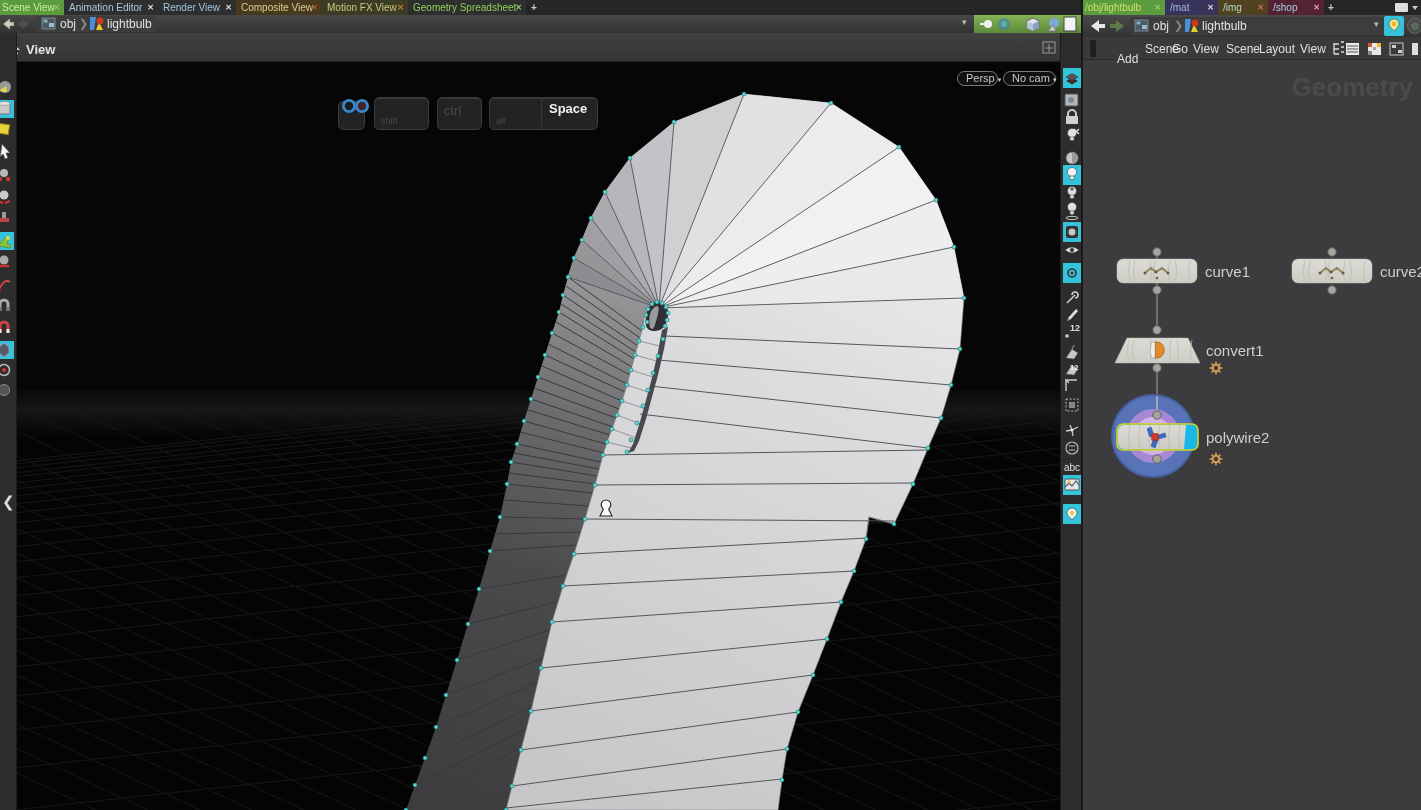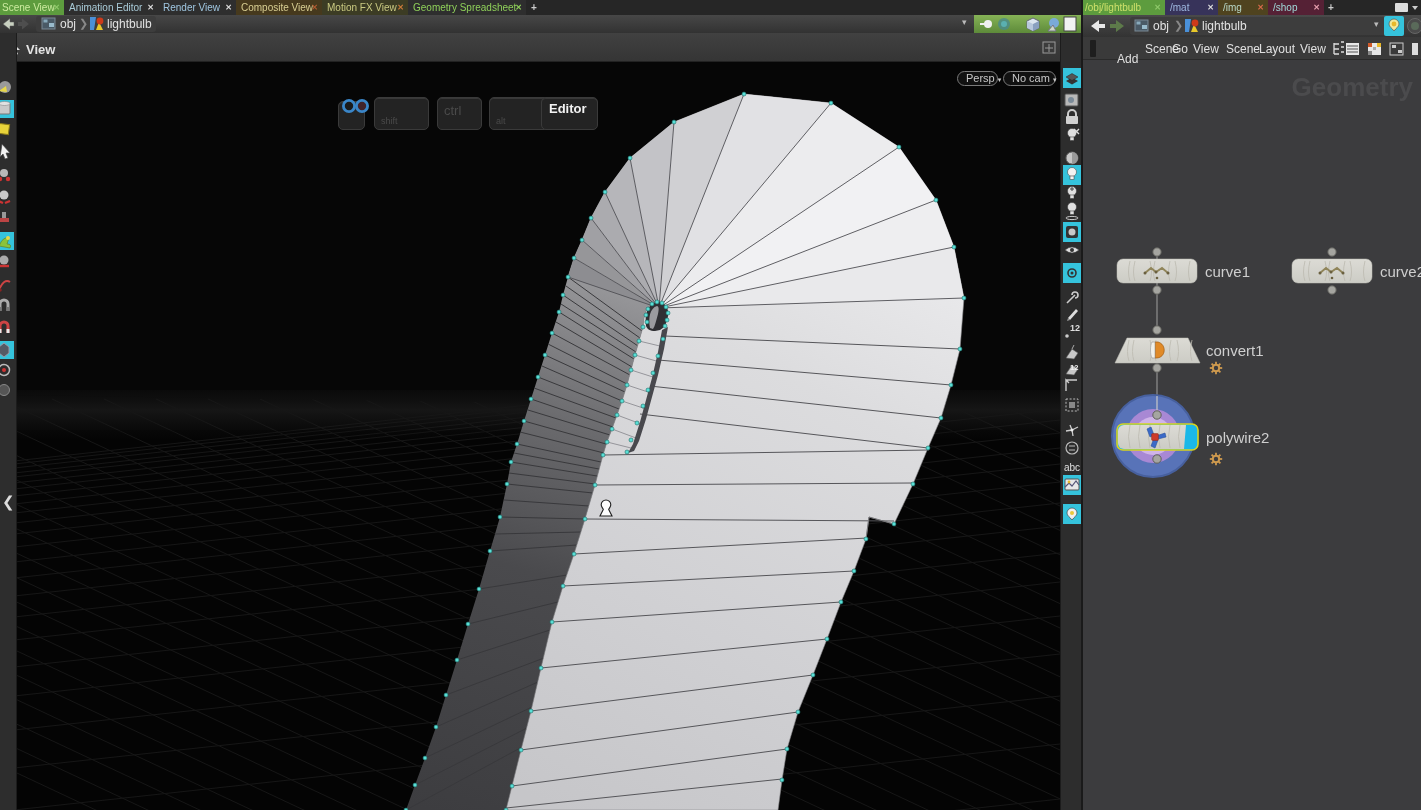--- a/index.html
+++ b/index.html
@@ -441,21 +441,21 @@
       <div class="key" style="left:36px;top:0;width:55px">
         <span style="position:absolute;left:6px;bottom:3px;font-size:9px;color:#4a4a4a">shift</span>
       </div>
       <div class="key" style="left:99px;top:0;width:45px">
         <span style="position:absolute;left:6px;bottom:11px;font-size:13px;color:#4a4a4a">ctrl</span>
       </div>
       <div class="key" style="left:151px;top:0;width:66px">
         <span style="position:absolute;left:6px;bottom:3px;font-size:9px;color:#4a4a4a">alt</span>
       </div>
       <div class="key" style="left:203px;top:0;width:57px">
-        <span style="position:absolute;left:7px;top:3px;font-size:13px;font-weight:bold;color:#f2f2f2">Editor</span>
+        <span style="position:absolute;left:7px;top:3px;font-size:13px;font-weight:bold;color:#f2f2f2">Space</span>
       </div>
     </div>
   </div>
 <div class="abs" style="left:1082px;top:0;width:339px;height:810px;background:#3c3c3e">
     <svg width="339" height="750" viewBox="0 0 339 750" style="position:absolute;left:0;top:60px">
       <defs>
         <linearGradient id="nodeg" x1="0" y1="0" x2="0" y2="1">
           <stop offset="0" stop-color="#dcdbd5"></stop>
           <stop offset="1" stop-color="#ccccc5"></stop>
         </linearGradient>

